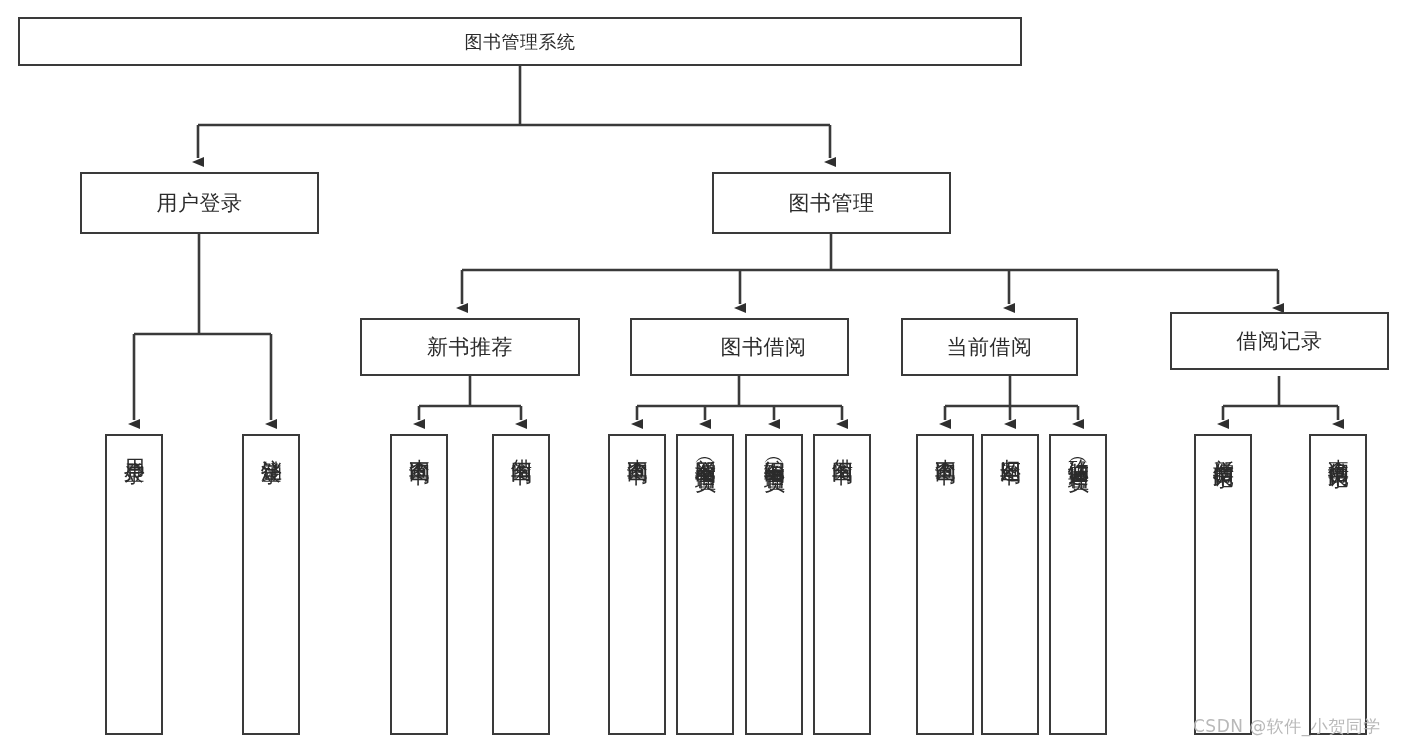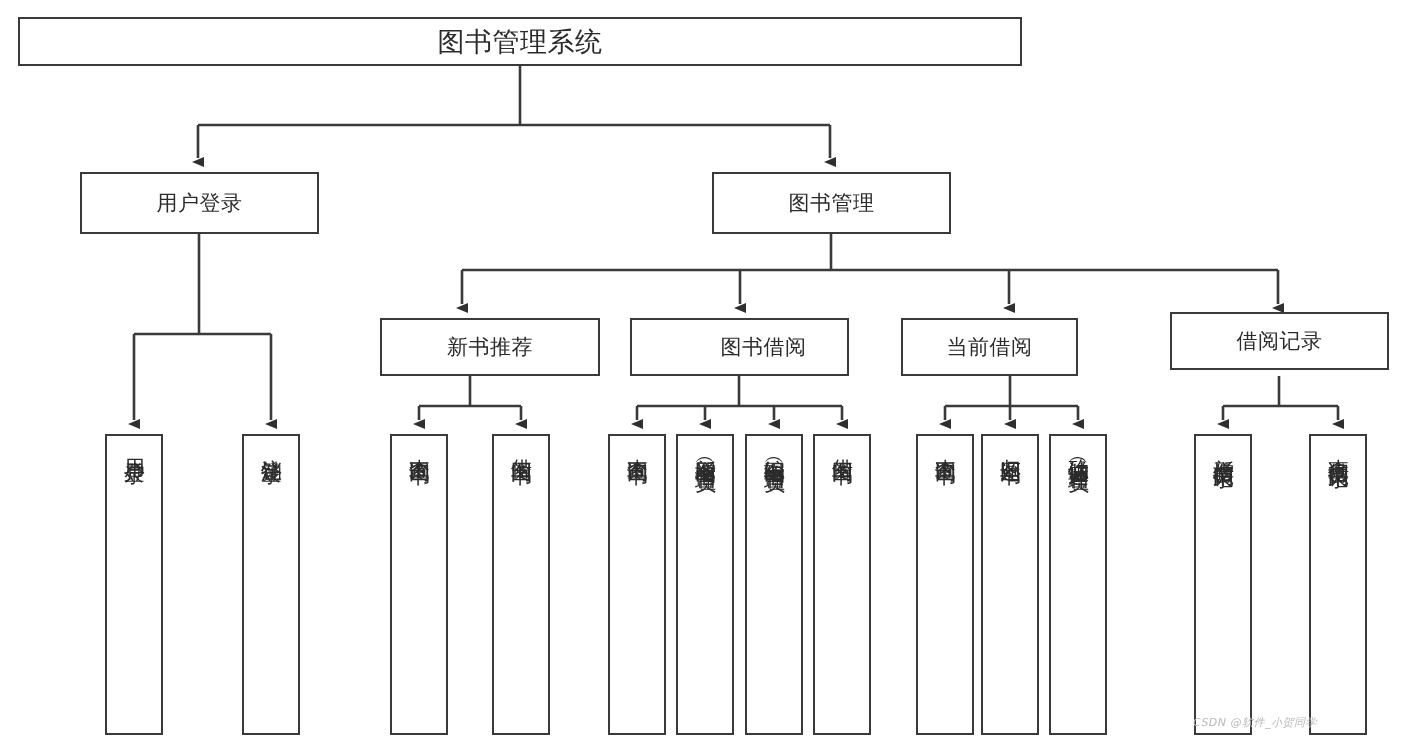--- a/index.html
+++ b/index.html
@@ -41,43 +41,42 @@
     text-align: center;
     line-height: 1.18;
     letter-spacing: 0.5px;
   }
   
   .node.h .lbl {
     font-size: 21px;
     white-space: nowrap;
   }
   .node.root .lbl {
-    font-size: 27px;
+    font-size: 18px;
   }
   
   .node.v {
     align-items: flex-start;
     padding-top: 6px;
   }
   .node.v .lbl {
     writing-mode: vertical-rl;
     text-orientation: upright;
     font-size: 21px;
     line-height: 1.1;
     letter-spacing: 2px;
     white-space: nowrap;
   }
   .watermark {
     position: absolute;
-    font-size: 11px;
+    font-size: 17px;
     color: #b9b9b9;
     white-space: nowrap;
     letter-spacing: 0.5px;
     user-select: none;
-    font-style: italic;
   }
 </style>
 </head>
 <body>
 
 <div id="canvas">
 
   <svg class="wires" viewBox="0 0 1405 747">
     <defs>
       <marker id="arw" markerWidth="10" markerHeight="12" refX="1" refY="6" orient="auto" markerUnits="userSpaceOnUse">
@@ -132,21 +131,21 @@
     <span class="lbl">图书管理系统</span>
   </div>
 
   <div class="node h" style="left:80px; top:172px; width:239px; height:62px;">
     <span class="lbl">用户登录</span>
   </div>
   <div class="node h" style="left:712px; top:172px; width:239px; height:62px;">
     <span class="lbl">图书管理</span>
   </div>
 
-  <div class="node h" style="left:360px; top:318px; width:220px; height:58px;margin-left:20px;">
+  <div class="node h" style="left:360px; top:318px; width:220px; height:58px;">
     <span class="lbl">新书推荐</span>
   </div>
   <div class="node h" style="left:630px; top:318px; width:219px; height:58px;padding-left:48px;">
     <span class="lbl">图书借阅</span>
   </div>
   <div class="node h" style="left:901px; top:318px; width:177px; height:58px;">
     <span class="lbl">当前借阅</span>
   </div>
   <div class="node h" style="left:1170px; top:312px; width:219px; height:58px;">
     <span class="lbl">借阅记录</span>

